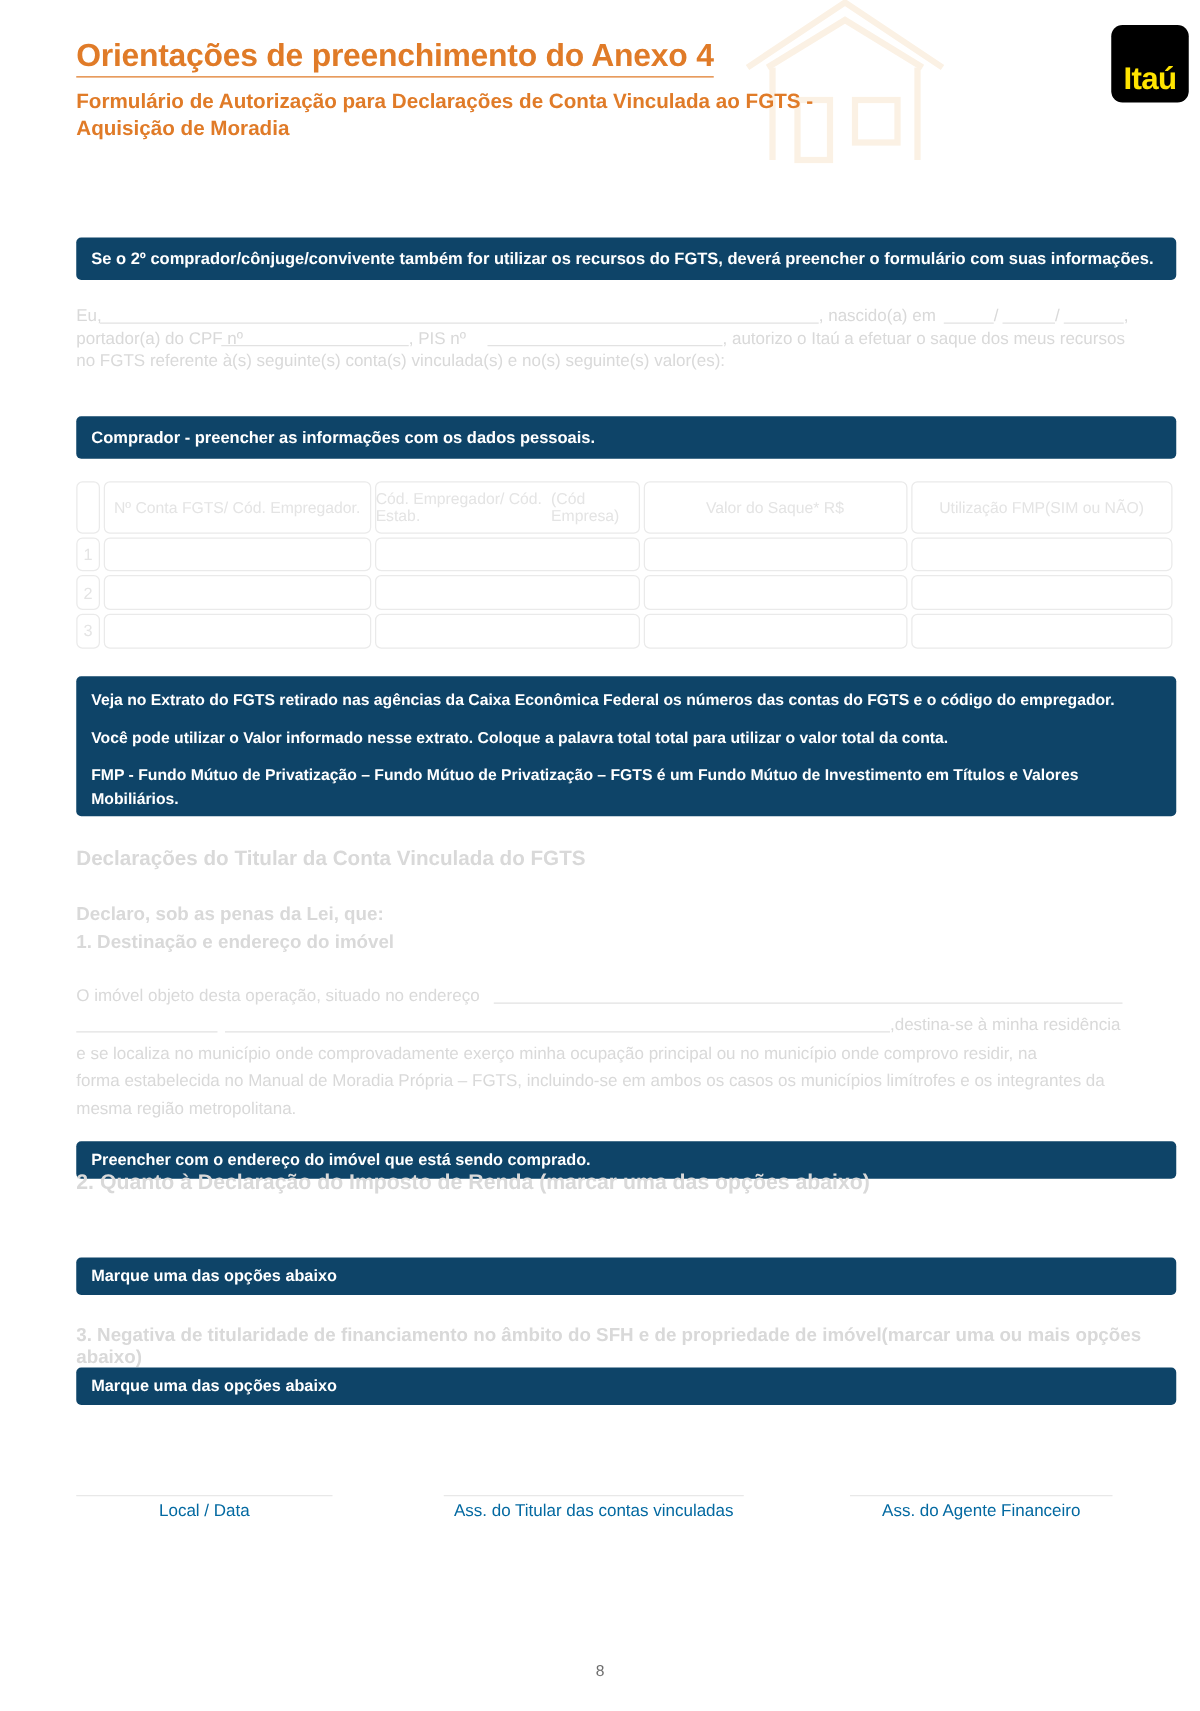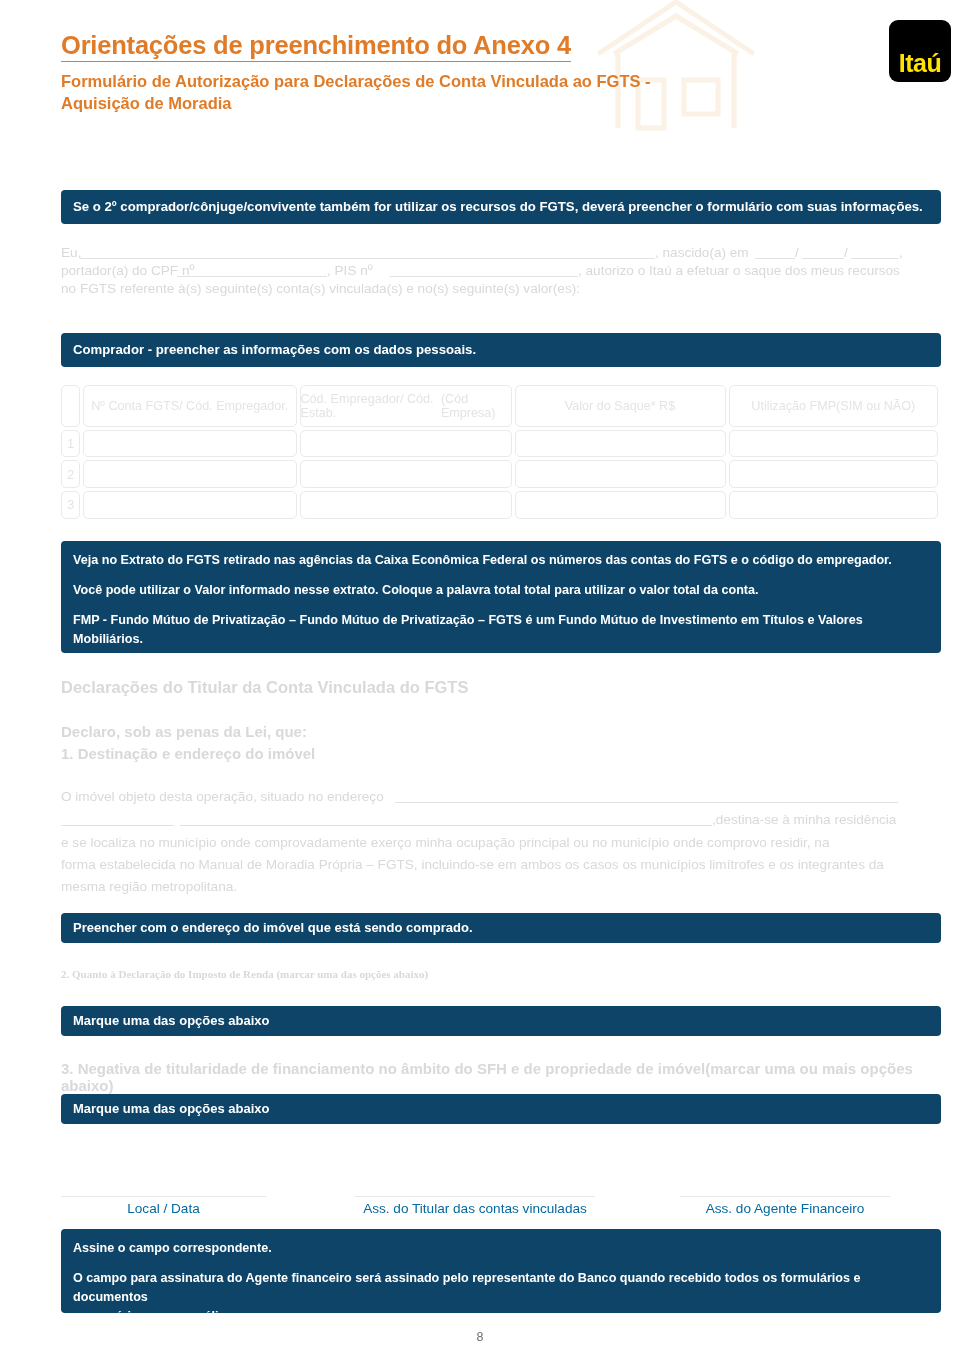--- a/index.html
+++ b/index.html
@@ -144,33 +144,28 @@
   <div class="rule" style="left:395px;top:802px;width:503px;"></div>
   <div class="rule" style="left:61px;top:825px;width:113px;"></div>
   <div class="rule" style="left:180px;top:825px;width:532px;"></div>
   <div class="grey g1" style="left:712px;top:812px;">,destina-se à minha residência</div>
   <div class="grey g1" style="left:61px;top:857px;">forma estabelecida no Manual de Moradia Própria – FGTS, incluindo-se em ambos os casos os municípios limítrofes e os integrantes da</div>
   <div class="grey g1" style="left:61px;top:835px;">e se localiza no município onde comprovadamente exerço minha ocupação principal ou no município onde comprovo residir, na</div>
   <div class="grey g1" style="left:61px;top:879px;">mesma região metropolitana.</div>
 
   <div class="banner" style="top:913px;height:30px;padding:7px 12px;font-size:13px;">Preencher com o endereço do imóvel que está sendo comprado.</div>
 
-  <div class="grey" style="left:61px;top:968px;font-size:11px;font-weight:bold;font-family:Liberation Serif, serif;">2. Quanto à Declaração do Imposto de Renda (marcar uma das opções abaixo)</div>
+  <div class="grey" style="left:61px;top:936px;font-size:17px;font-weight:bold;">2. Quanto à Declaração do Imposto de Renda (marcar uma das opções abaixo)</div>
   <div class="banner" style="top:1006px;height:30px;padding:7px 12px;font-size:13px;">Marque uma das opções abaixo</div>
 
   <div class="grey" style="left:61px;top:1060px;font-size:15px;font-weight:bold;">3. Negativa de titularidade de financiamento no âmbito do SFH e de propriedade de imóvel(marcar uma ou mais opções abaixo)</div>
   <div class="banner" style="top:1094px;height:30px;padding:7px 12px;font-size:13px;">Marque uma das opções abaixo</div>
 
   <div class="sigline" style="left:61px;top:1196px;width:205px;"></div>
   <div class="siglabel" style="left:61px;top:1201px;width:205px;">Local / Data</div>
   <div class="sigline" style="left:355px;top:1196px;width:240px;"></div>
   <div class="siglabel" style="left:355px;top:1201px;width:240px;">Ass. do Titular das contas vinculadas</div>
   <div class="sigline" style="left:680px;top:1196px;width:210px;"></div>
   <div class="siglabel" style="left:680px;top:1201px;width:210px;">Ass. do Agente Financeiro</div>
 
-  <div class="banner" style="top:1229px;height:84px;padding:10px 12px;font-size:12.6px;line-height:19px;">
-    <span class="l">Assine o campo correspondente.</span>
-    <span class="l" style="margin-top:11px;">O campo para assinatura do Agente financeiro será assinado pelo representante do Banco quando recebido todos os formulários e documentos</span>
-    <span class="l">necessários para a análise.</span>
-  </div>
 
   <div class="pageno" style="top:1330px;">8</div>
 </div>
 
 </body></html>

